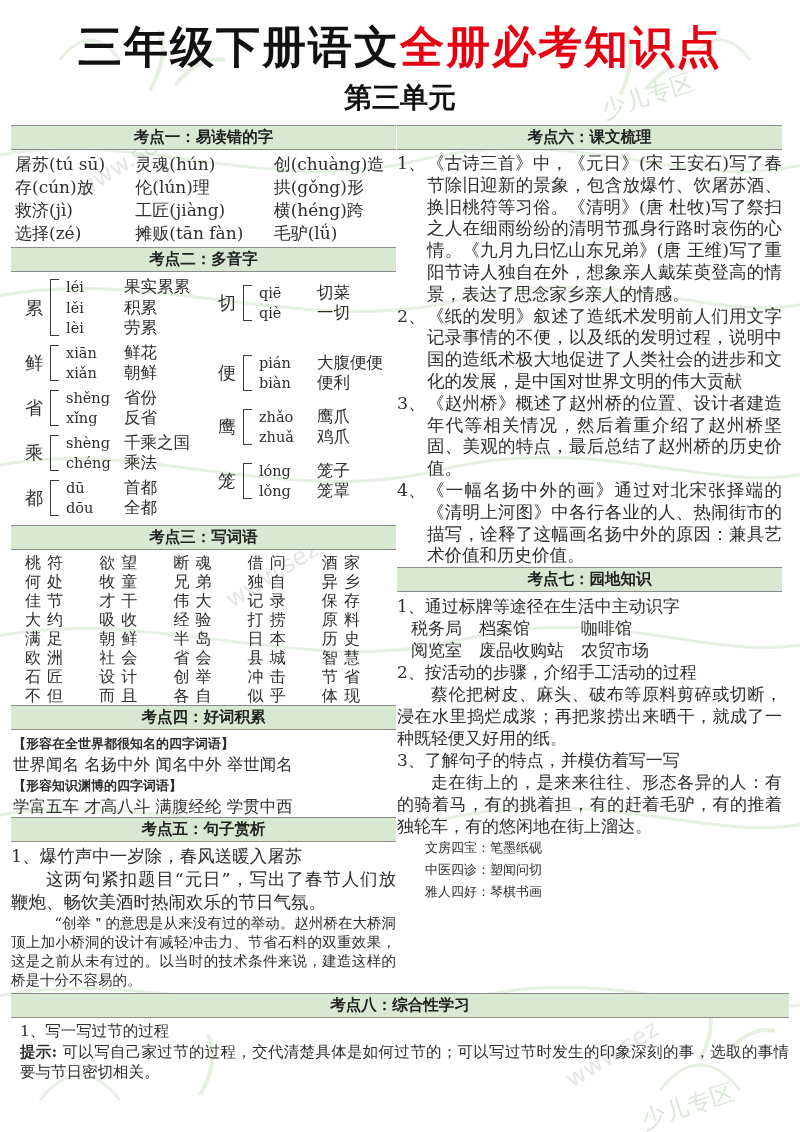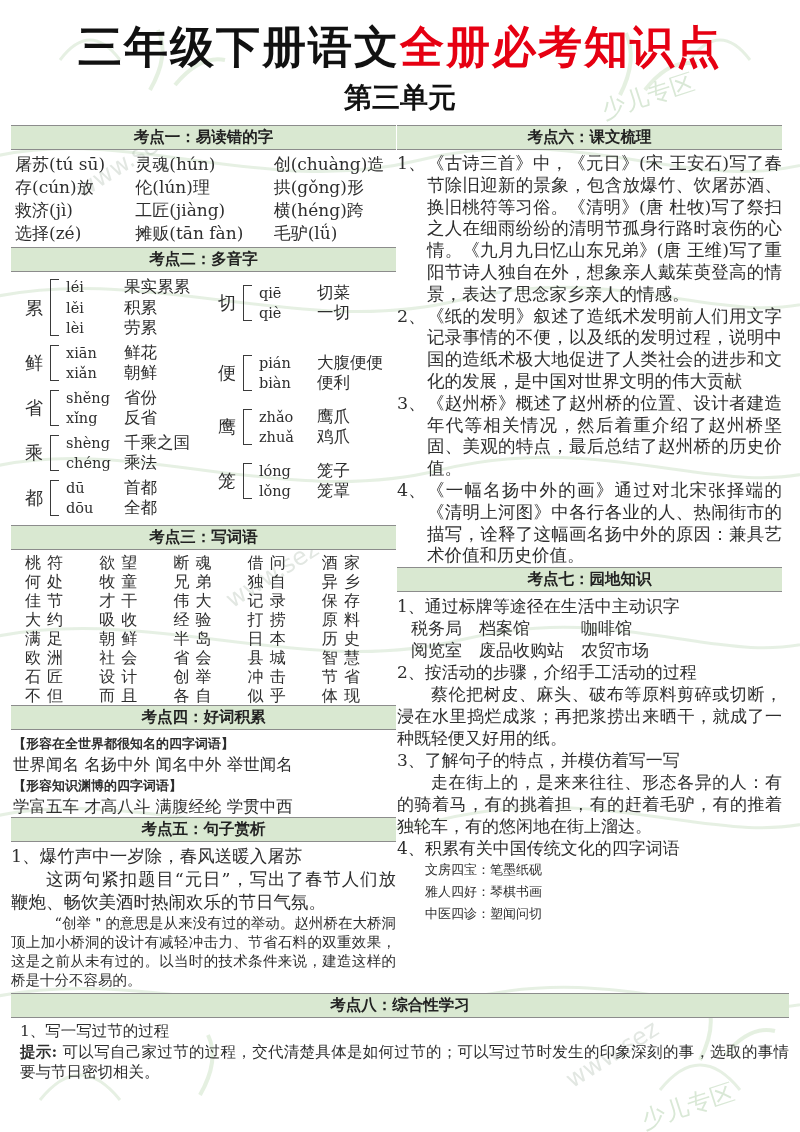--- a/index.html
+++ b/index.html
@@ -336,24 +336,23 @@
       </div>
 
       <div class="sec-h">考点七：园地知识</div>
       <div class="s7line">1、通过标牌等途径在生活中主动识字</div>
       <div class="s7words">税务局　档案馆　　　咖啡馆</div>
       <div class="s7words">阅览室　废品收购站　农贸市场</div>
       <div class="s7line">2、按活动的步骤，介绍手工活动的过程</div>
       <div class="s7para">蔡伦把树皮、麻头、破布等原料剪碎或切断，浸在水里捣烂成浆；再把浆捞出来晒干，就成了一种既轻便又好用的纸。</div>
       <div class="s7line">3、了解句子的特点，并模仿着写一写</div>
       <div class="s7para">走在街上的，是来来往往、形态各异的人：有的骑着马，有的挑着担，有的赶着毛驴，有的推着独轮车，有的悠闲地在街上溜达。</div>
-      <div class="s7line">4、积累有关中国传统文化的四字词语</div>
       <div class="s7four">文房四宝：笔墨纸砚</div>
+      <div class="s7four">中医四诊：塑闻问切</div>
       <div class="s7four">雅人四好：琴棋书画</div>
-      <div class="s7four">中医四诊：塑闻问切</div>
     </div>
   </div>
 
   <div class="bottom">
     <div class="sec-h">考点八：综合性学习</div>
     <div class="s8line">1、写一写过节的过程</div>
     <div class="s8tip"><b>提示:</b> <span>可以写自己家过节的过程，交代清楚具体是如何过节的；可以写过节时发生的印象深刻的事，选取的事情要与节日密切相关。</span></div>
 
   </div>
 

